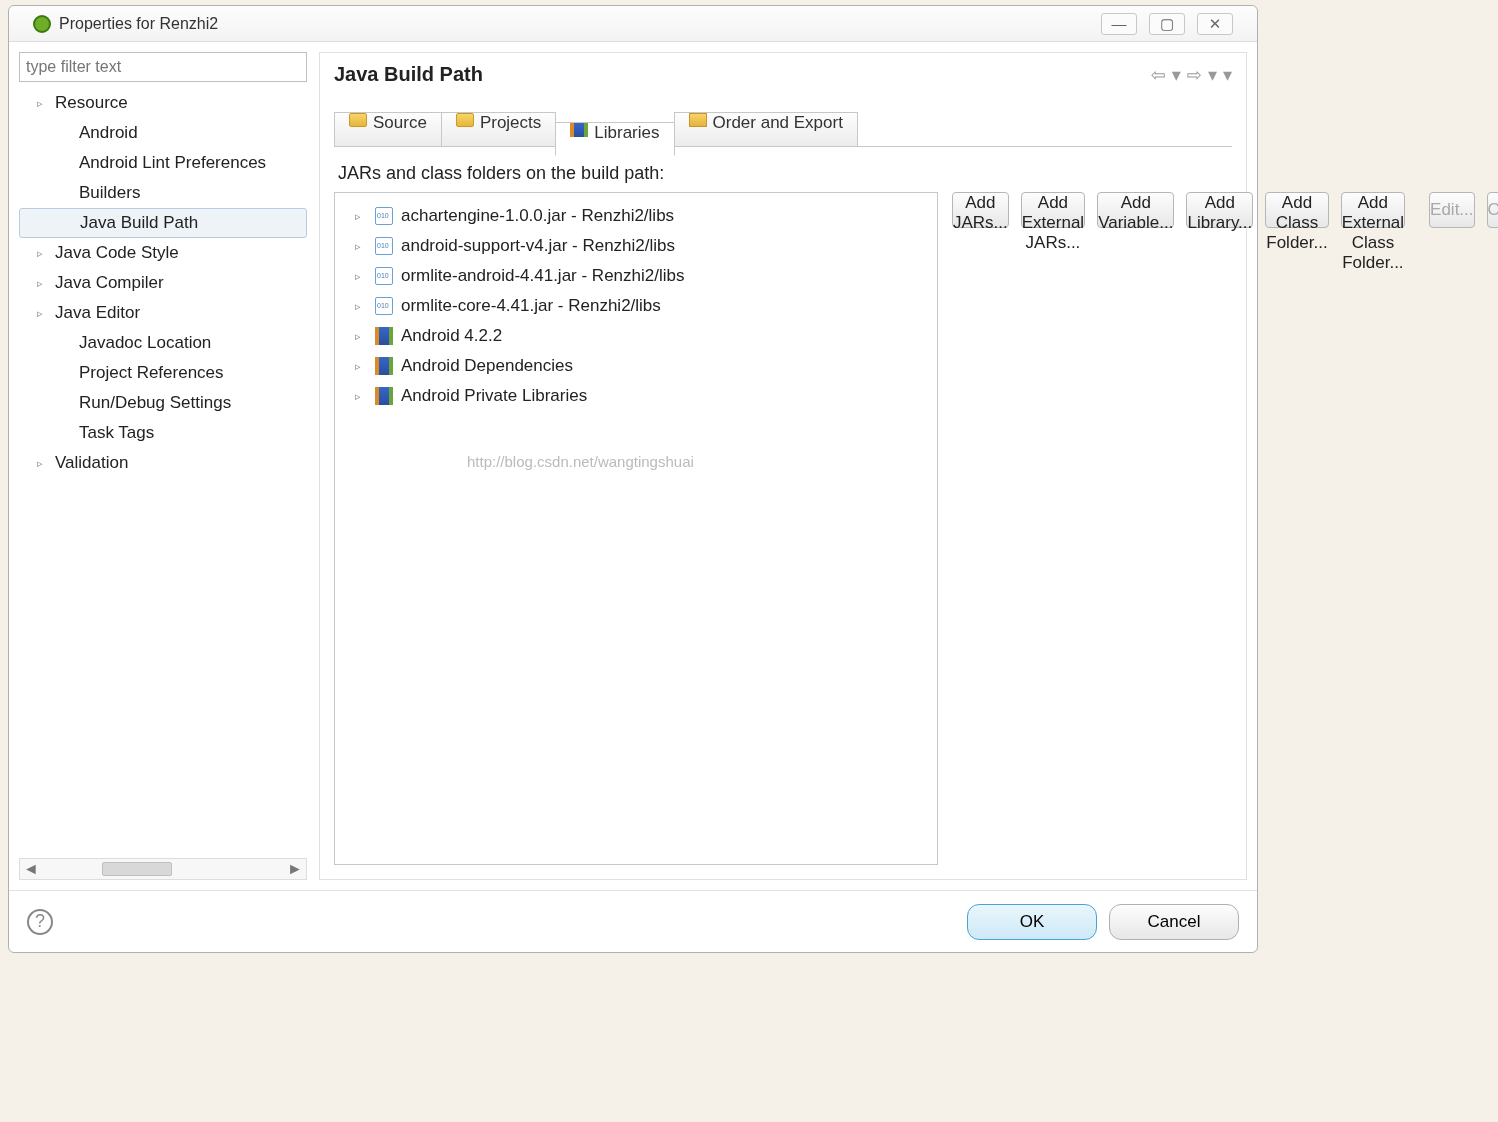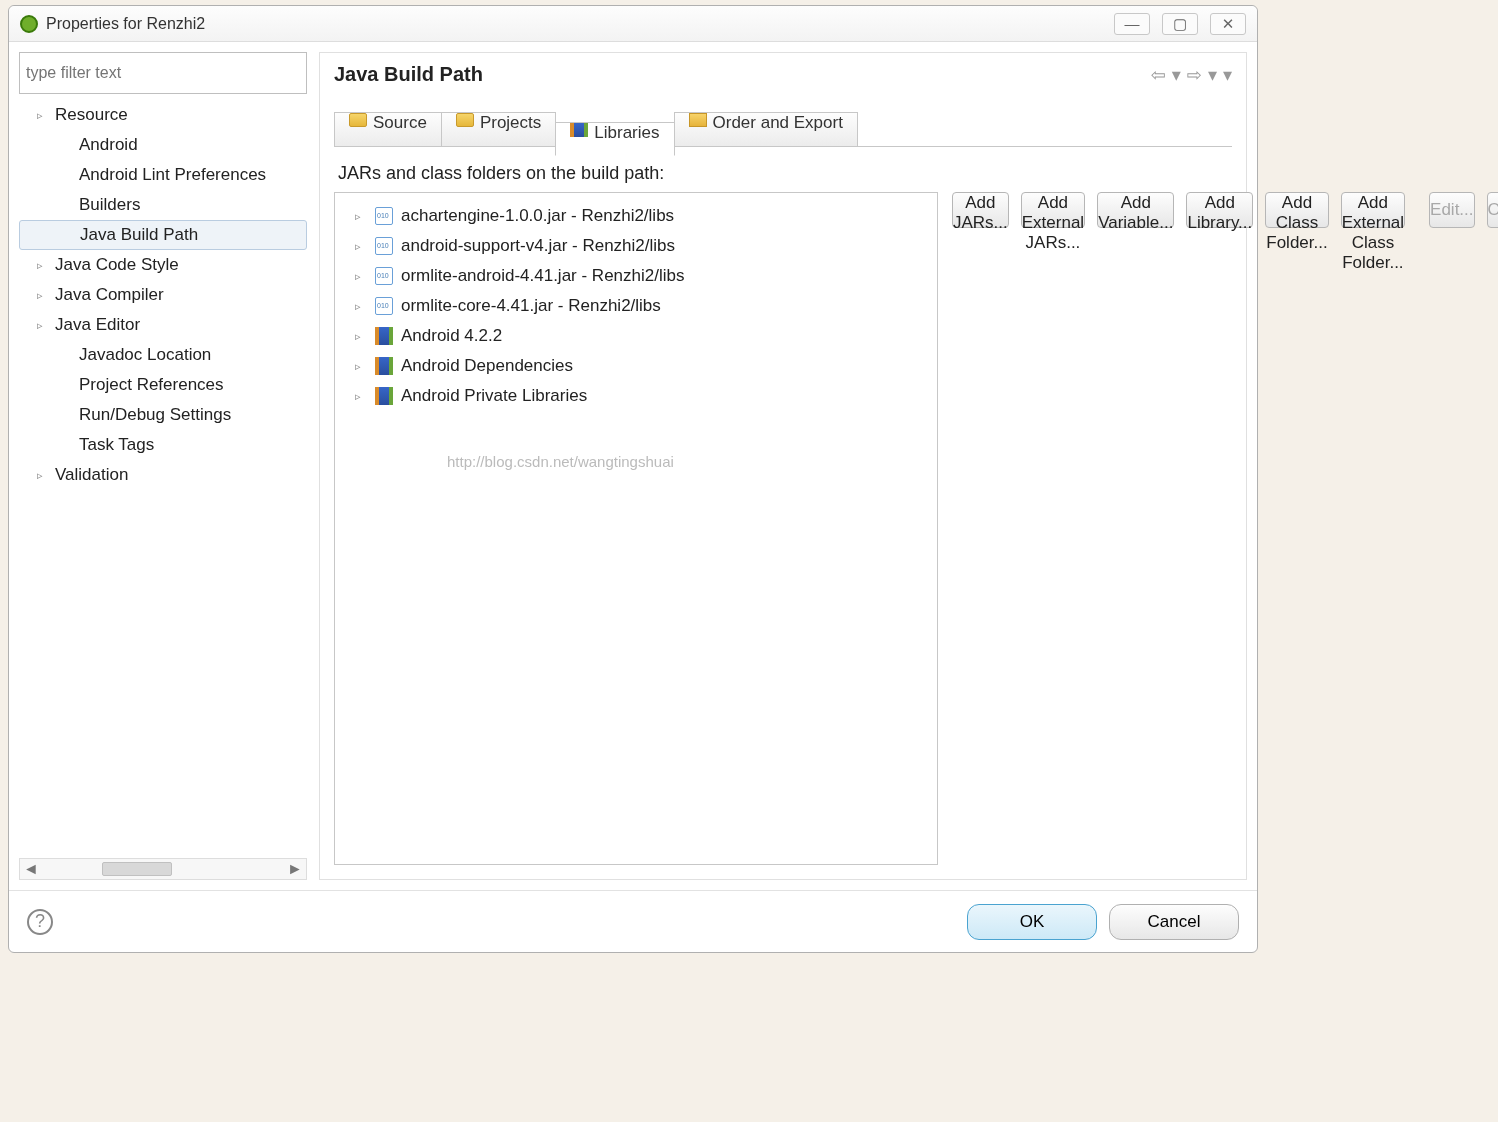--- a/index.html
+++ b/index.html
@@ -1,27 +1,27 @@
 <!DOCTYPE html>
 <html><head>
 <meta charset="utf-8">
 <style>
 * { box-sizing: border-box; margin: 0; padding: 0; font-family: "Segoe UI", Tahoma, sans-serif; }
 html, body { width: 1498px; height: 1122px; background: #f5f0e8; overflow: hidden; }
 
 .window { width: 1250px; height: 948px; margin: 5px 0 0 8px; background: #fff; border: 1px solid #b0b0b0; border-radius: 6px; display: flex; flex-direction: column; }
-.titlebar { height: 36px; display: flex; align-items: center; padding: 0 11px; background: linear-gradient(#fdfdfd,#f3f3f3); border-bottom: 1px solid #ddd; border-radius: 6px 6px 0 0; }
+.titlebar { height: 36px; display: flex; align-items: center; padding: 0 24px; background: linear-gradient(#fdfdfd,#f3f3f3); border-bottom: 1px solid #ddd; border-radius: 6px 6px 0 0; }
 .titlebar .app-icon { width: 18px; height: 18px; margin-right: 8px; background: #6fae2b; border-radius: 50%; border: 2px solid #3a7a0a; display: inline-block; }
 .titlebar .title { font-size: 16px; color: #333; }
 .winbtns { margin-left: auto; display: flex; gap: 12px; }
 .winbtn { width: 36px; height: 22px; border: 1px solid #c8c8c8; border-radius: 3px; background: #fbfbfb; display: flex; align-items: center; justify-content: center; color: #666; font-size: 15px; cursor: pointer; }
 
 .main { flex: 1; display: flex; padding: 10px; gap: 12px; }
 .sidebar { width: 288px; display: flex; flex-direction: column; }
-.filter { height: 42px; border: 1px solid #bfbfbf; padding: 3px 6px; font-size: 16px; color: #888; background: #fff; }
+.filter { height: 30px; border: 1px solid #bfbfbf; padding: 3px 6px; font-size: 16px; color: #888; background: #fff; }
 .tree { flex: 1; margin-top: 6px; overflow: hidden; }
 .tree-item { display: flex; align-items: center; height: 30px; font-size: 17px; color: #222; padding-left: 18px; cursor: pointer; }
 .tree-item.child { padding-left: 42px; }
 .tree-item .arrow { width: 12px; color: #888; font-size: 11px; margin-right: 6px; }
 .tree-item.selected { background: #eef3f8; border: 1px solid #b9cce0; border-radius: 3px; }
 .hscroll { height: 22px; border: 1px solid #ddd; display: flex; align-items: center; background: #f7f7f7; }
 .hscroll .sbtn { width: 22px; height: 20px; display: flex; align-items: center; justify-content: center; color: #777; cursor: pointer; }
 .hscroll .thumb { width: 70px; height: 14px; background: #d8d8d8; border: 1px solid #c0c0c0; border-radius: 2px; margin-left: 60px; }
 
 .content { flex: 1; display: flex; flex-direction: column; border: 1px solid #e0e0e0; padding: 10px 14px 14px 14px; }
@@ -39,21 +39,21 @@
 .ic-export { background: linear-gradient(#f7d36a,#e6b33a); border: 1px solid #c79628; position: relative; }
 
 .subtitle { margin: 16px 0 8px 4px; font-size: 18px; color: #222; }
 .libarea { flex: 1; display: flex; gap: 14px; }
 .libtree { flex: 1; border: 1px solid #c7c7c7; padding: 8px 6px; background: #fff; position: relative; }
 .lib-item { display: flex; align-items: center; height: 30px; font-size: 17px; color: #222; padding-left: 14px; cursor: pointer; }
 .lib-item .arrow { width: 12px; color: #888; font-size: 11px; margin-right: 8px; }
 .lib-item .jicon { width: 18px; height: 18px; margin-right: 8px; display: inline-block; }
 .ic-jar { background: #fff; border: 1px solid #6aa0d8; border-radius: 2px; position: relative; }
 .ic-jar::after { content: "010"; font-size: 7px; color: #4a80b8; position: absolute; top: 4px; left: 1px; }
-.watermark { position: absolute; top: 260px; left: 112px; color: #bbb; font-size: 15px; }
+.watermark { position: absolute; top: 260px; left: 132px; color: #bbb; font-size: 15px; }
 
 .btncol { width: 280px; display: flex; flex-direction: row; gap: 12px; }
 .btn { height: 36px; border: 1px solid #b6b6b6; border-radius: 4px; background: linear-gradient(#fdfdfd,#e7e7e7); font-size: 17px; color: #222; cursor: pointer; }
 .btn:disabled { color: #a8a8a8; cursor: default; }
 .gap { height: 20px; }
 
 .footer { height: 62px; border-top: 1px solid #e2e2e2; display: flex; align-items: center; padding: 0 18px; }
 .help { width: 26px; height: 26px; border: 2px solid #888; border-radius: 50%; color: #888; display: flex; align-items: center; justify-content: center; font-size: 18px; cursor: pointer; }
 .footer .spacer { flex: 1; }
 .fbtn { width: 130px; height: 36px; border: 1px solid #b0b0b0; border-radius: 12px; background: linear-gradient(#fdfdfd,#e7e7e7); font-size: 17px; margin-left: 12px; cursor: pointer; }

